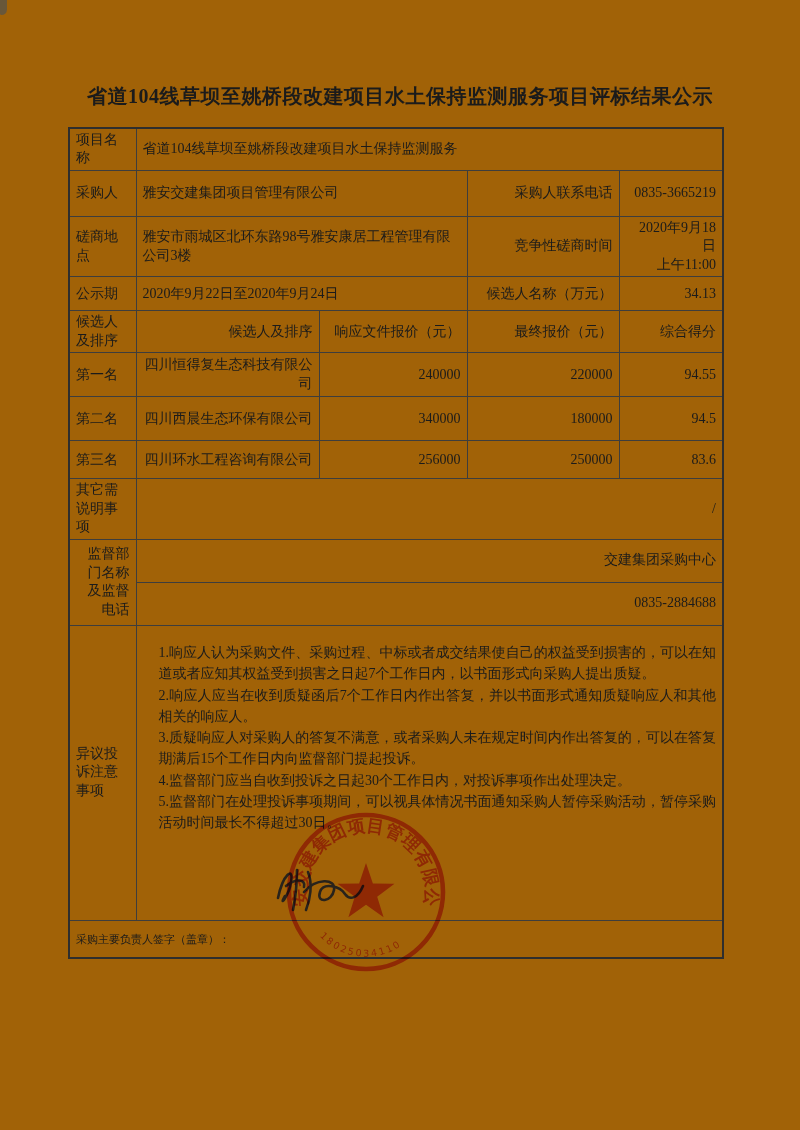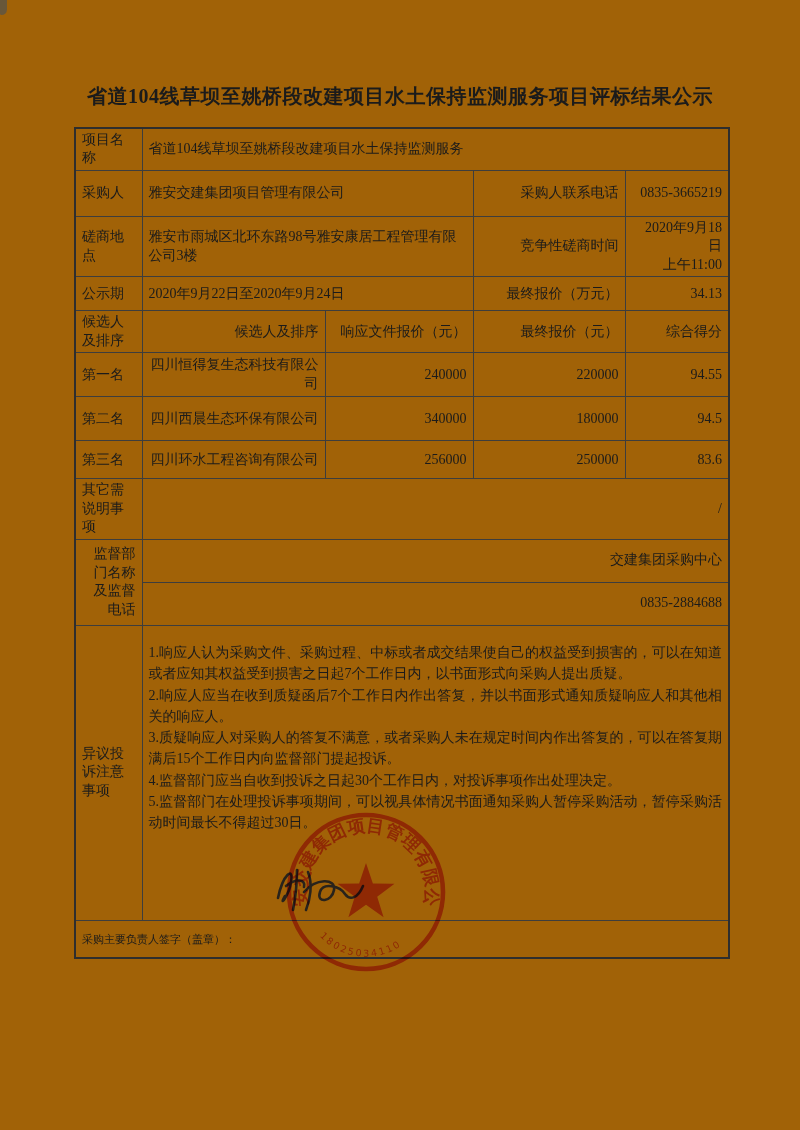--- a/index.html
+++ b/index.html
@@ -16,36 +16,36 @@
   .corner-mark {
     position:absolute; top:0; left:0; width:7px; height:15px;
     background:#55544c; border-radius:0 0 7px 2px; opacity:.75;
   }
   .doc-title {
     position:absolute; top:83px; left:0; width:100%;
     margin:0; text-align:center;
     font-size:20px; font-weight:bold; letter-spacing:.5px;
   }
   table.result {
-    position:absolute; left:74px; top:127px; width:654px;
+    position:absolute; left:68px; top:127px; width:654px;
     border-collapse:collapse; table-layout:fixed;
     font-size:14px; border:2px solid #2e2e2e;
   }
   table.result td {
     border:1px solid #3d3d3d;
     padding:2px 6px;
     vertical-align:middle;
     line-height:1.32;
     overflow:hidden;
     word-break:break-all;
   }
   td.lbl { padding:2px 1px 2px 5px; }
   .c { text-align:right; }
   .notes-cell { padding:14px 10px 6px 8px; vertical-align:middle; }
-  .notes-cell .note-item { text-align:justify; line-height:1.52; }
+  .notes-cell .note-item { text-align:justify; line-height:1.52;margin-left:16px; }
   .sig-cell { padding-left:8px; font-size:11px; }
   .seal {
     position:absolute; left:282px; top:808px; width:168px; height:168px;
     mix-blend-mode:multiply; opacity:.85; pointer-events:none;
   }
   .signature {
     position:absolute; left:268px; top:858px; width:104px; height:62px;
     pointer-events:none;
   }
 </style>
@@ -86,21 +86,21 @@
       <td class="c">竞争性磋商时间</td>
       <td class="c">
         <div>2020年9月18日</div>
         <div>上午11:00</div>
       </td>
     </tr>
 
     <tr style="height:34px">
       <td class="lbl">公示期</td>
       <td colspan="2">2020年9月22日至2020年9月24日</td>
-      <td class="c">最终报价（万元）</td>
+      <td class="c">候选人名称（万元）</td>
       <td class="c">34.13</td>
     </tr>
 
     <tr style="height:37px">
       <td class="lbl">候选人及排序</td>
       <td class="c">候选人及排序</td>
       <td class="c">响应文件报价（元）</td>
       <td class="c">最终报价（元）</td>
       <td class="c">综合得分</td>
     </tr>

